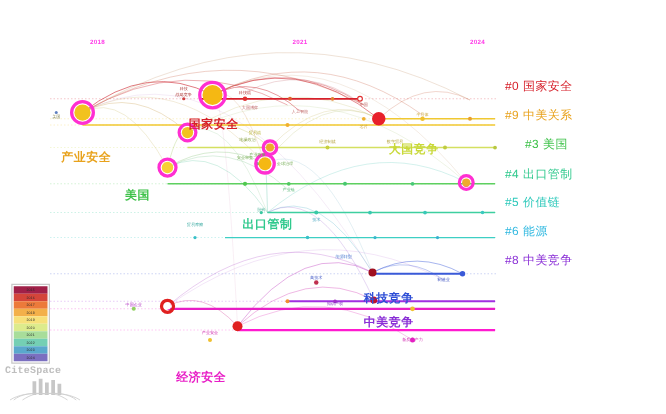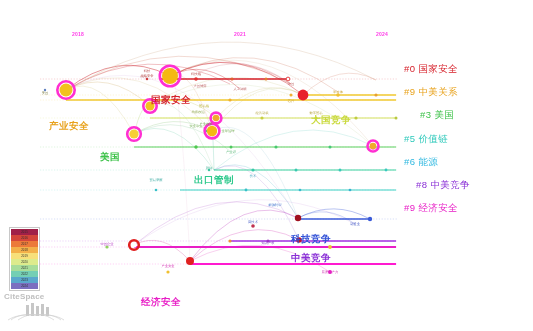--- a/index.html
+++ b/index.html
@@ -31,21 +31,21 @@
   
   #scale{position:absolute;left:9px;top:227px;width:27px;
          border:1px solid #c8c8c8;background:#fff;padding:1px;}
   .sc-band{height:6px;display:flex;align-items:center;justify-content:center;}
   .sc-band span{font-size:2.8px;color:#2b2b2b;letter-spacing:.1px;}
 
   
   #watermark{position:absolute;left:4px;top:292px;width:64px;height:36px;
              opacity:.55;}
   #wm-text{font-size:8px;color:#8a8a8a;font-weight:bold;letter-spacing:.2px;
-           font-family:Liberation Sans, sans-serif;}
+           font-family:Liberation Mono, monospace;}
 </style>
 </head>
 <body>
 
 <div id="root">
 
   <div id="canvas">
     <svg id="svg" width="400" height="331">
       <g id="g-arcs">
           <line x1="40" x2="398" y1="79" y2="79" stroke="#d6202a" stroke-width="0.45" stroke-dasharray="1.2 1.6" opacity="0.45"></line>
@@ -223,30 +223,30 @@
       <div class="lg-row">
         <span class="lg-txt" style="color: rgb(214, 32, 42);">#0 国家安全</span>
       </div>
       <div class="lg-row">
         <span class="lg-txt" style="color: rgb(232, 162, 28);">#9 中美关系</span>
       </div>
       <div class="lg-row">
         <span class="lg-txt" style="color: rgb(62, 194, 74); margin-left: 16px;">#3 美国</span>
       </div>
       <div class="lg-row">
+        <span class="lg-txt" style="color: rgb(47, 201, 141);">#4 出口管制</span>
+      </div>
+      <div class="lg-row">
         <span class="lg-txt" style="color: rgb(46, 201, 187);">#5 价值链</span>
       </div>
       <div class="lg-row">
         <span class="lg-txt" style="color: rgb(47, 184, 224);">#6 能源</span>
       </div>
       <div class="lg-row">
-        <span class="lg-txt" style="color: rgb(138, 47, 214); margin-left: 12px;">#8 中美竞争</span>
-      </div>
-      <div class="lg-row">
-        <span class="lg-txt" style="color: rgb(232, 30, 198);">#9 经济安全</span>
+        <span class="lg-txt" style="color: rgb(138, 47, 214);">#8 中美竞争</span>
       </div>
     </div>
 
   <div id="scale">
       <div class="sc-band" style="background: rgb(160, 32, 72);">
         <span>2015</span>
       </div>
       <div class="sc-band" style="background: rgb(212, 69, 58);">
         <span>2016</span>
       </div>

